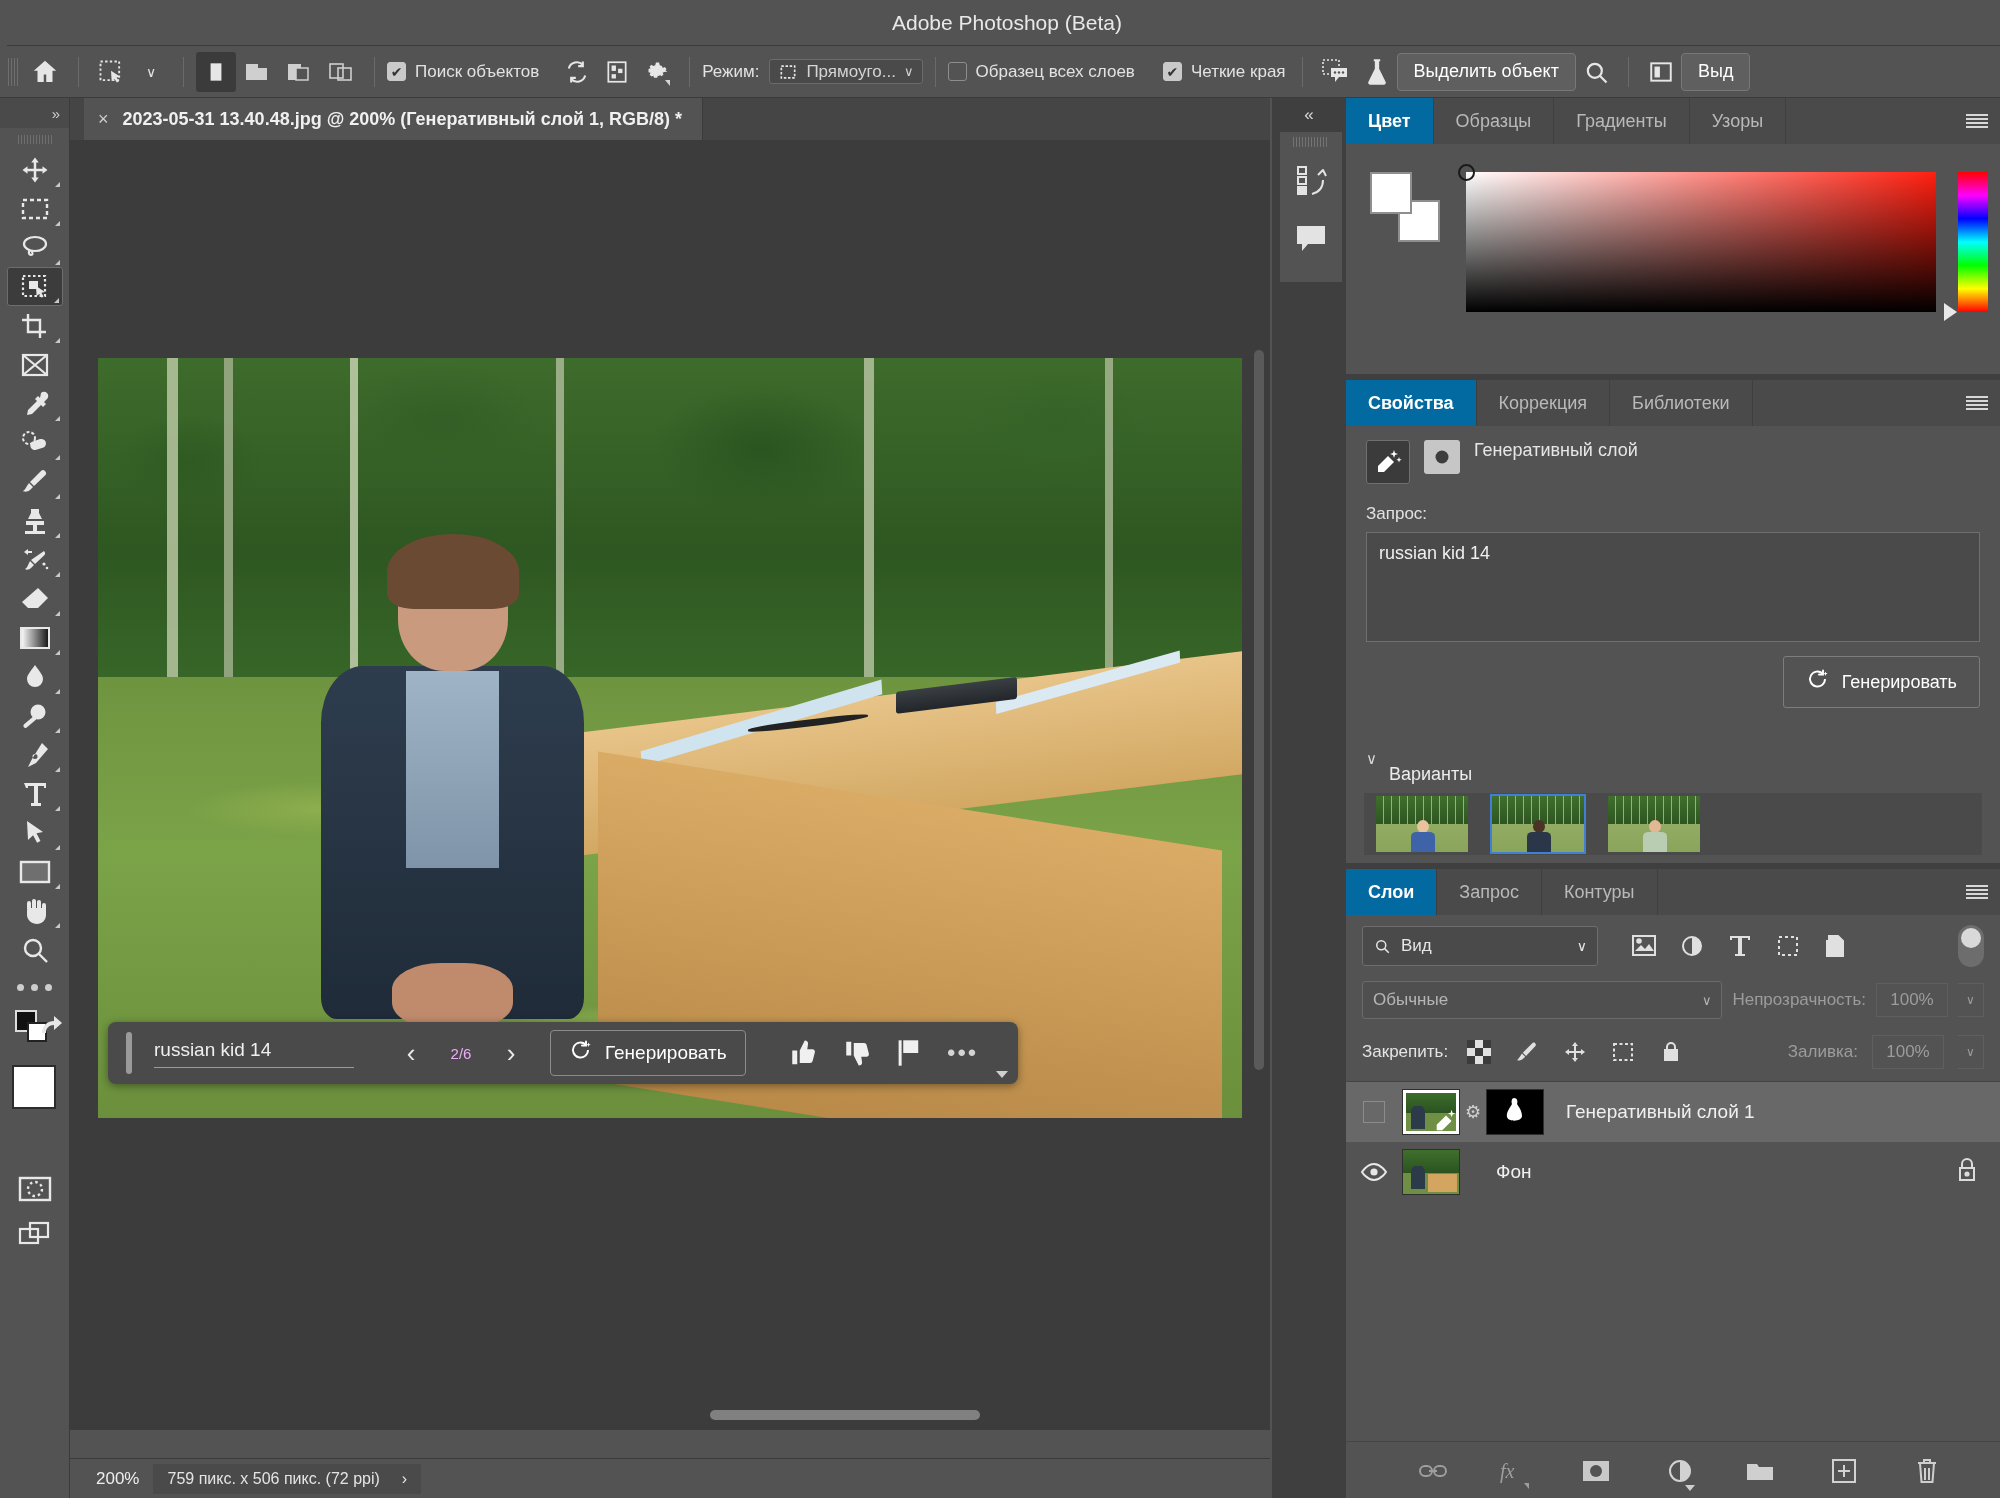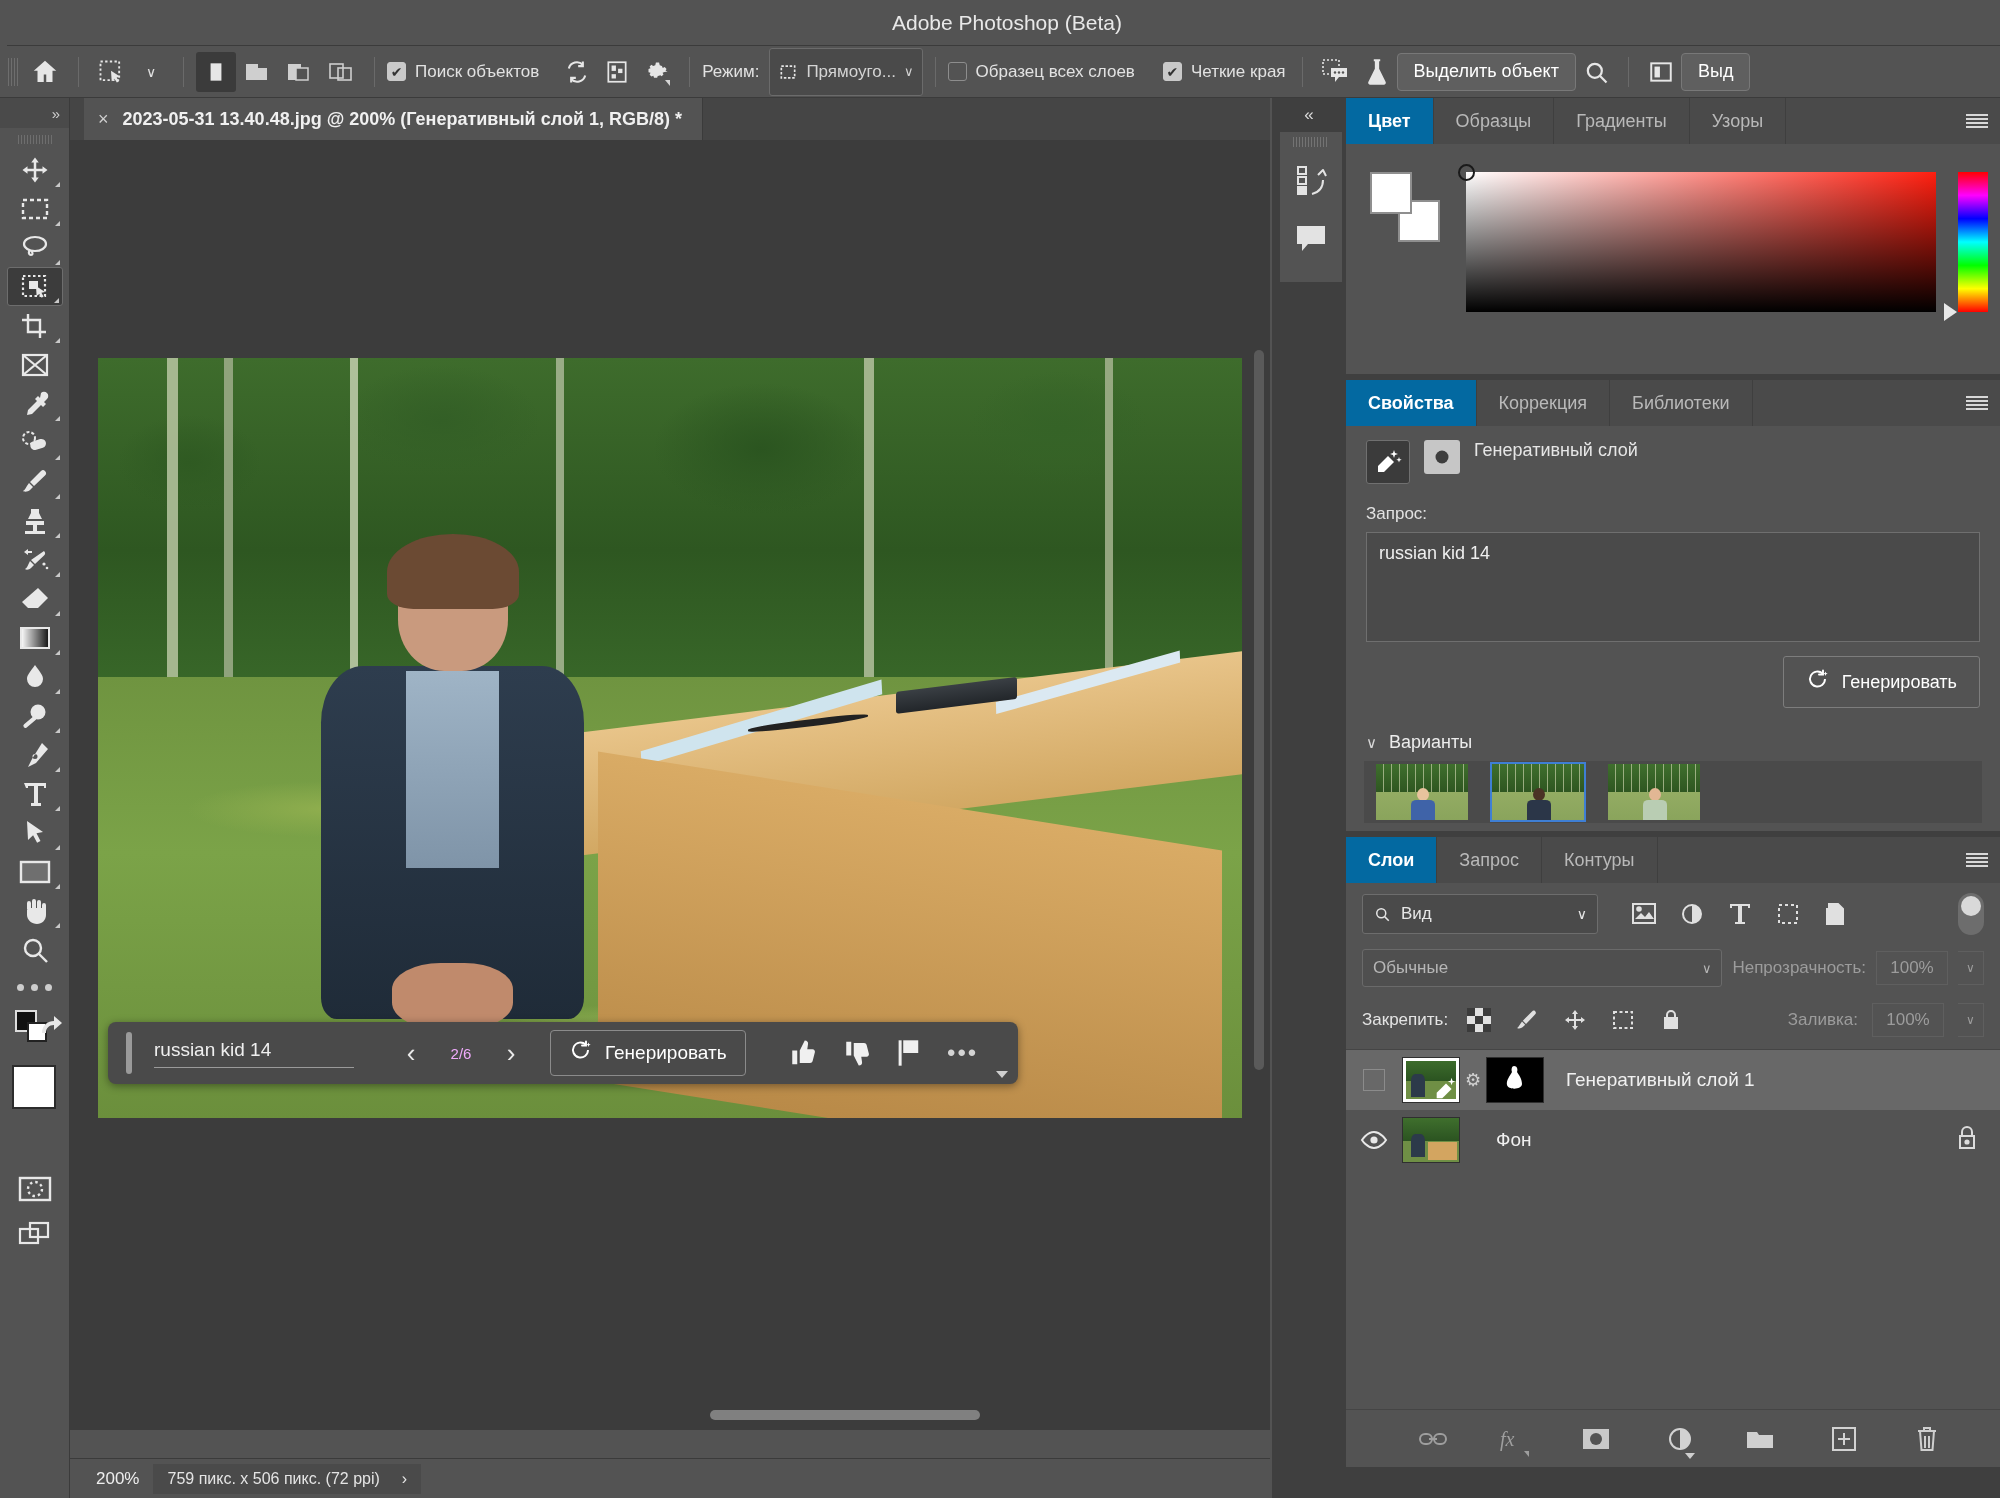--- a/index.html
+++ b/index.html
@@ -39,21 +39,21 @@
   .ob-btn.active { background: #3b3b3b; }
   .ob-label { font-size: 17px; color: #e2e2e2; white-space: nowrap; }
   .chk {
     width: 19px; height: 19px; border-radius: 3px; border: 1px solid #8d8d8d;
     background: #535353; display: inline-flex; align-items: center; justify-content: center;
     margin-right: 9px; flex: none;
   }
   .chk.on { background: #c9c9c9; border-color: #c9c9c9; color: #333; font-size: 14px; }
   .chk-row { display: flex; align-items: center; cursor: pointer; margin-right: 4px; }
   .dropdown {
-    height: 48px; background: #4a4a4a; border: 1px solid #6b6b6b; border-radius: 3px;
+    height: 25px; background: #4a4a4a; border: 1px solid #6b6b6b; border-radius: 3px;
     display: flex; align-items: center; padding: 0 8px; gap: 8px; font-size: 17px; cursor: pointer;
   }
   .select-subj {
     height: 38px; background: #5f5f5f; border: 1px solid #787878; border-radius: 4px;
     display: flex; align-items: center; padding: 0 16px; font-size: 18px; color: #fff; cursor: pointer;
   }
 
   
   .toolbar {
     position: absolute; left: 0; top: 98px; width: 70px; height: 1400px;
@@ -242,21 +242,21 @@
     display:flex;align-items:center;justify-content:center;}
   .prop-head .lbl { font-size: 18px; color:#e6e6e6; }
   .prompt-label { padding: 6px 20px 8px; font-size: 17px; color:#e2e2e2; }
   .prompt-box { margin: 0 20px; height: 110px; background:#4a4a4a; border:1px solid #6f6f6f;
     padding: 10px 12px; font-size: 18px; color:#efefef; cursor:text; }
   .gen-row { display:flex; justify-content:flex-end; padding: 14px 20px 10px; }
   .gen-btn2 { height: 52px; border:1px solid #7d7d7d; background:#535353; border-radius:3px;
     display:flex; align-items:center; gap: 12px; padding: 0 22px; font-size: 18px; color:#fff; cursor:pointer; }
   .variants-hdr { display:flex; align-items:center; gap: 12px; padding: 14px 20px 8px; cursor:pointer; }
   .variants-hdr .chev { font-size: 15px; color:#d8d8d8; }
-  .variants-hdr .t { font-size: 18px; color:#ececec; }
+  .variants-hdr .t { font-size: 18px; color:#ececec;margin-top:32px; }
   .variants-strip { margin: 0 18px; background:#4a4a4a; height: 62px; display:flex; align-items:center;
     gap: 24px; padding: 0 12px; overflow:hidden; }
   .vthumb { width: 92px; height: 56px; position:relative; cursor:pointer; overflow:hidden; }
   .vthumb.sel { outline: 3px solid #3f7fd4; outline-offset: -1px; }
   .vth-sky { position:absolute; left:0;top:0;width:100%;height:52%;
     background:linear-gradient(180deg,#3f6f2d,#2d5520);}
   .vth-tr { position:absolute; left:0;top:0;width:100%;height:52%;
     background-image: repeating-linear-gradient(90deg, transparent 0 7px,#b2c096 7px 8px); opacity:.8;}
   .vth-water { position:absolute; left:0;bottom:0;width:100%;height:50%;
     background:linear-gradient(180deg,#93ac63,#8aa45c);}

